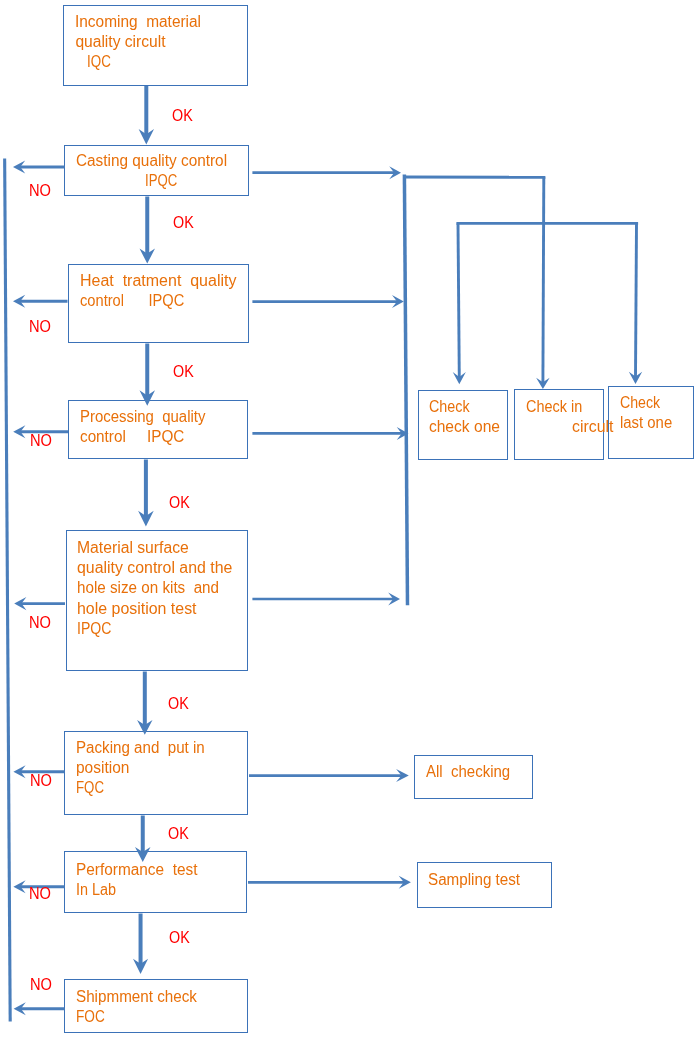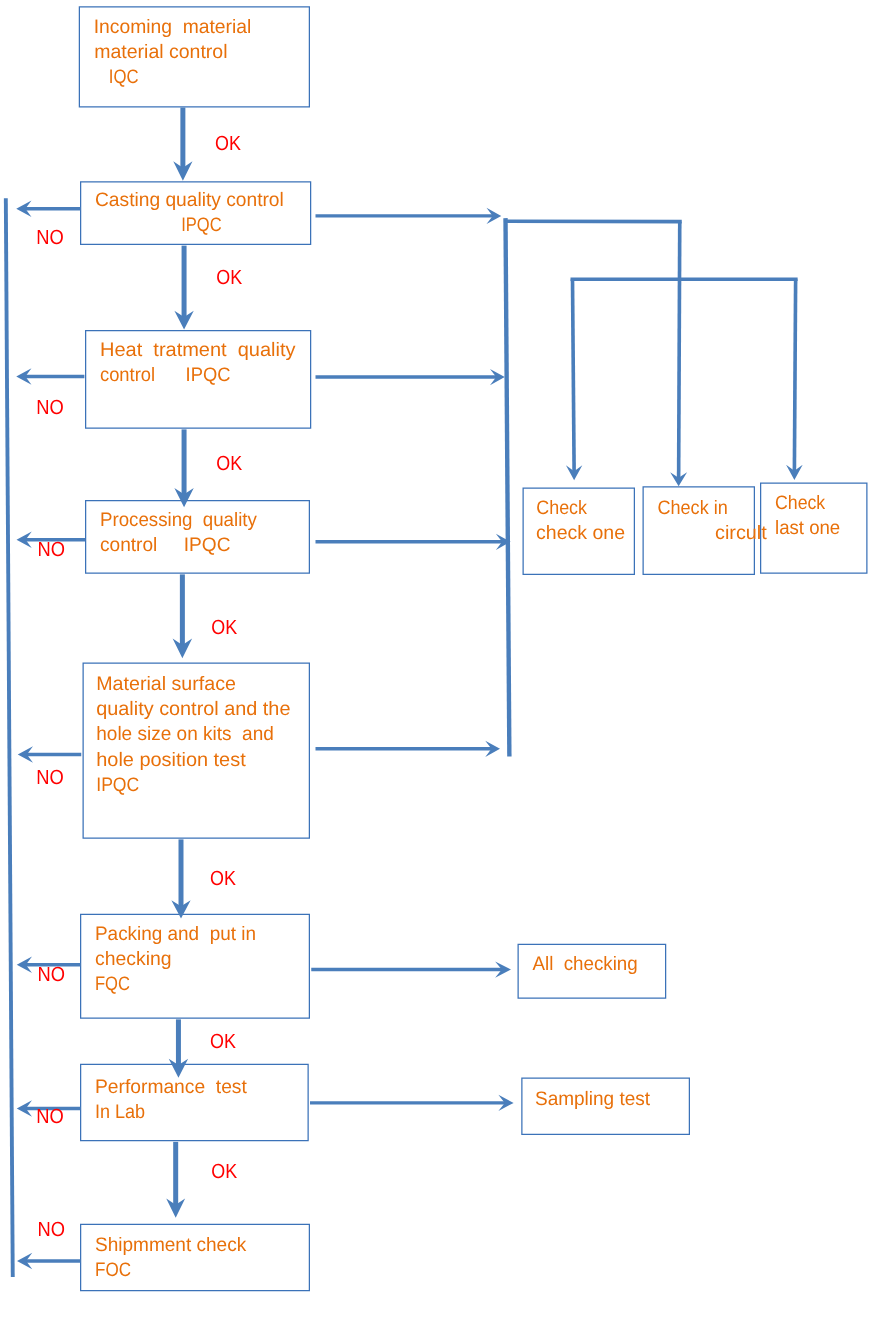--- a/index.html
+++ b/index.html
@@ -94,35 +94,35 @@
 
 <div class="box" style="left:514.2px;top:389.2px;width:89.8px;height:70.5px;"></div>
 
 <div class="box" style="left:607.5px;top:386.2px;width:86px;height:72.4px;"></div>
 
 <div class="box" style="left:414px;top:755px;width:119px;height:44px;"></div>
 
 <div class="box" style="left:417px;top:862px;width:135px;height:46px;"></div>
 
 <div class="tl" style="left:75.4px;top:13.9px;transform:scaleX(0.9894);">Incoming  material</div>
-<div class="tl" style="left:75.4px;top:34.3px;">material control</div>
+<div class="tl" style="left:75.4px;top:34.3px;">quality circult</div>
 <div class="tl" style="left:86.5px;top:54.4px;transform:scaleX(0.8581);">IQC</div>
 <div class="tl" style="left:76.1px;top:152.7px;transform:scaleX(0.9845);">Casting quality control</div>
 <div class="tl" style="left:144.8px;top:173.1px;transform:scaleX(0.8469);">IPQC</div>
 <div class="tl" style="left:79.8px;top:272.8px;transform:scaleX(1.0255);">Heat  tratment  quality</div>
 <div class="tl" style="left:79.8px;top:293.2px;transform:scaleX(0.9408);">control      IPQC</div>
 <div class="tl" style="left:79.8px;top:408.7px;transform:scaleX(0.9585);">Processing  quality</div>
 <div class="tl" style="left:79.8px;top:429.3px;transform:scaleX(0.9790);">control     IPQC</div>
 <div class="tl" style="left:77.0px;top:539.6px;transform:scaleX(1.0074);">Material surface</div>
 <div class="tl" style="left:77.0px;top:559.9px;transform:scaleX(1.0181);">quality control and the</div>
 <div class="tl" style="left:77.0px;top:580.3px;transform:scaleX(0.9753);">hole size on kits  and</div>
 <div class="tl" style="left:77.0px;top:600.7px;transform:scaleX(1.0215);">hole position test</div>
 <div class="tl" style="left:77.0px;top:621.1px;transform:scaleX(0.9020);">IPQC</div>
 <div class="tl" style="left:75.8px;top:739.6px;transform:scaleX(0.9706);">Packing and  put in</div>
-<div class="tl" style="left:75.8px;top:760.0px;transform:scaleX(0.9945);">checking</div>
+<div class="tl" style="left:75.8px;top:760.0px;transform:scaleX(0.9945);">position</div>
 <div class="tl" style="left:75.8px;top:780.4px;transform:scaleX(0.8503);">FQC</div>
 <div class="tl" style="left:76.3px;top:861.8px;transform:scaleX(0.9868);">Performance  test</div>
 <div class="tl" style="left:76.3px;top:882.0px;transform:scaleX(0.9245);">In Lab</div>
 <div class="tl" style="left:76.3px;top:989.2px;transform:scaleX(0.9759);">Shipmment check</div>
 <div class="tl" style="left:76.3px;top:1009.4px;transform:scaleX(0.8746);">FOC</div>
 <div class="tl" style="left:428.9px;top:399.0px;transform:scaleX(0.9182);">Check</div>
 <div class="tl" style="left:428.9px;top:419.2px;">check one</div>
 <div class="tl" style="left:526.2px;top:399.0px;transform:scaleX(0.9259);">Check in</div>
 <div class="tl" style="left:526.2px;top:419.2px;transform:scaleX(1.0163);margin-left:46px;">circult</div>
 <div class="tl" style="left:619.8px;top:394.9px;transform:scaleX(0.9091);">Check</div>

